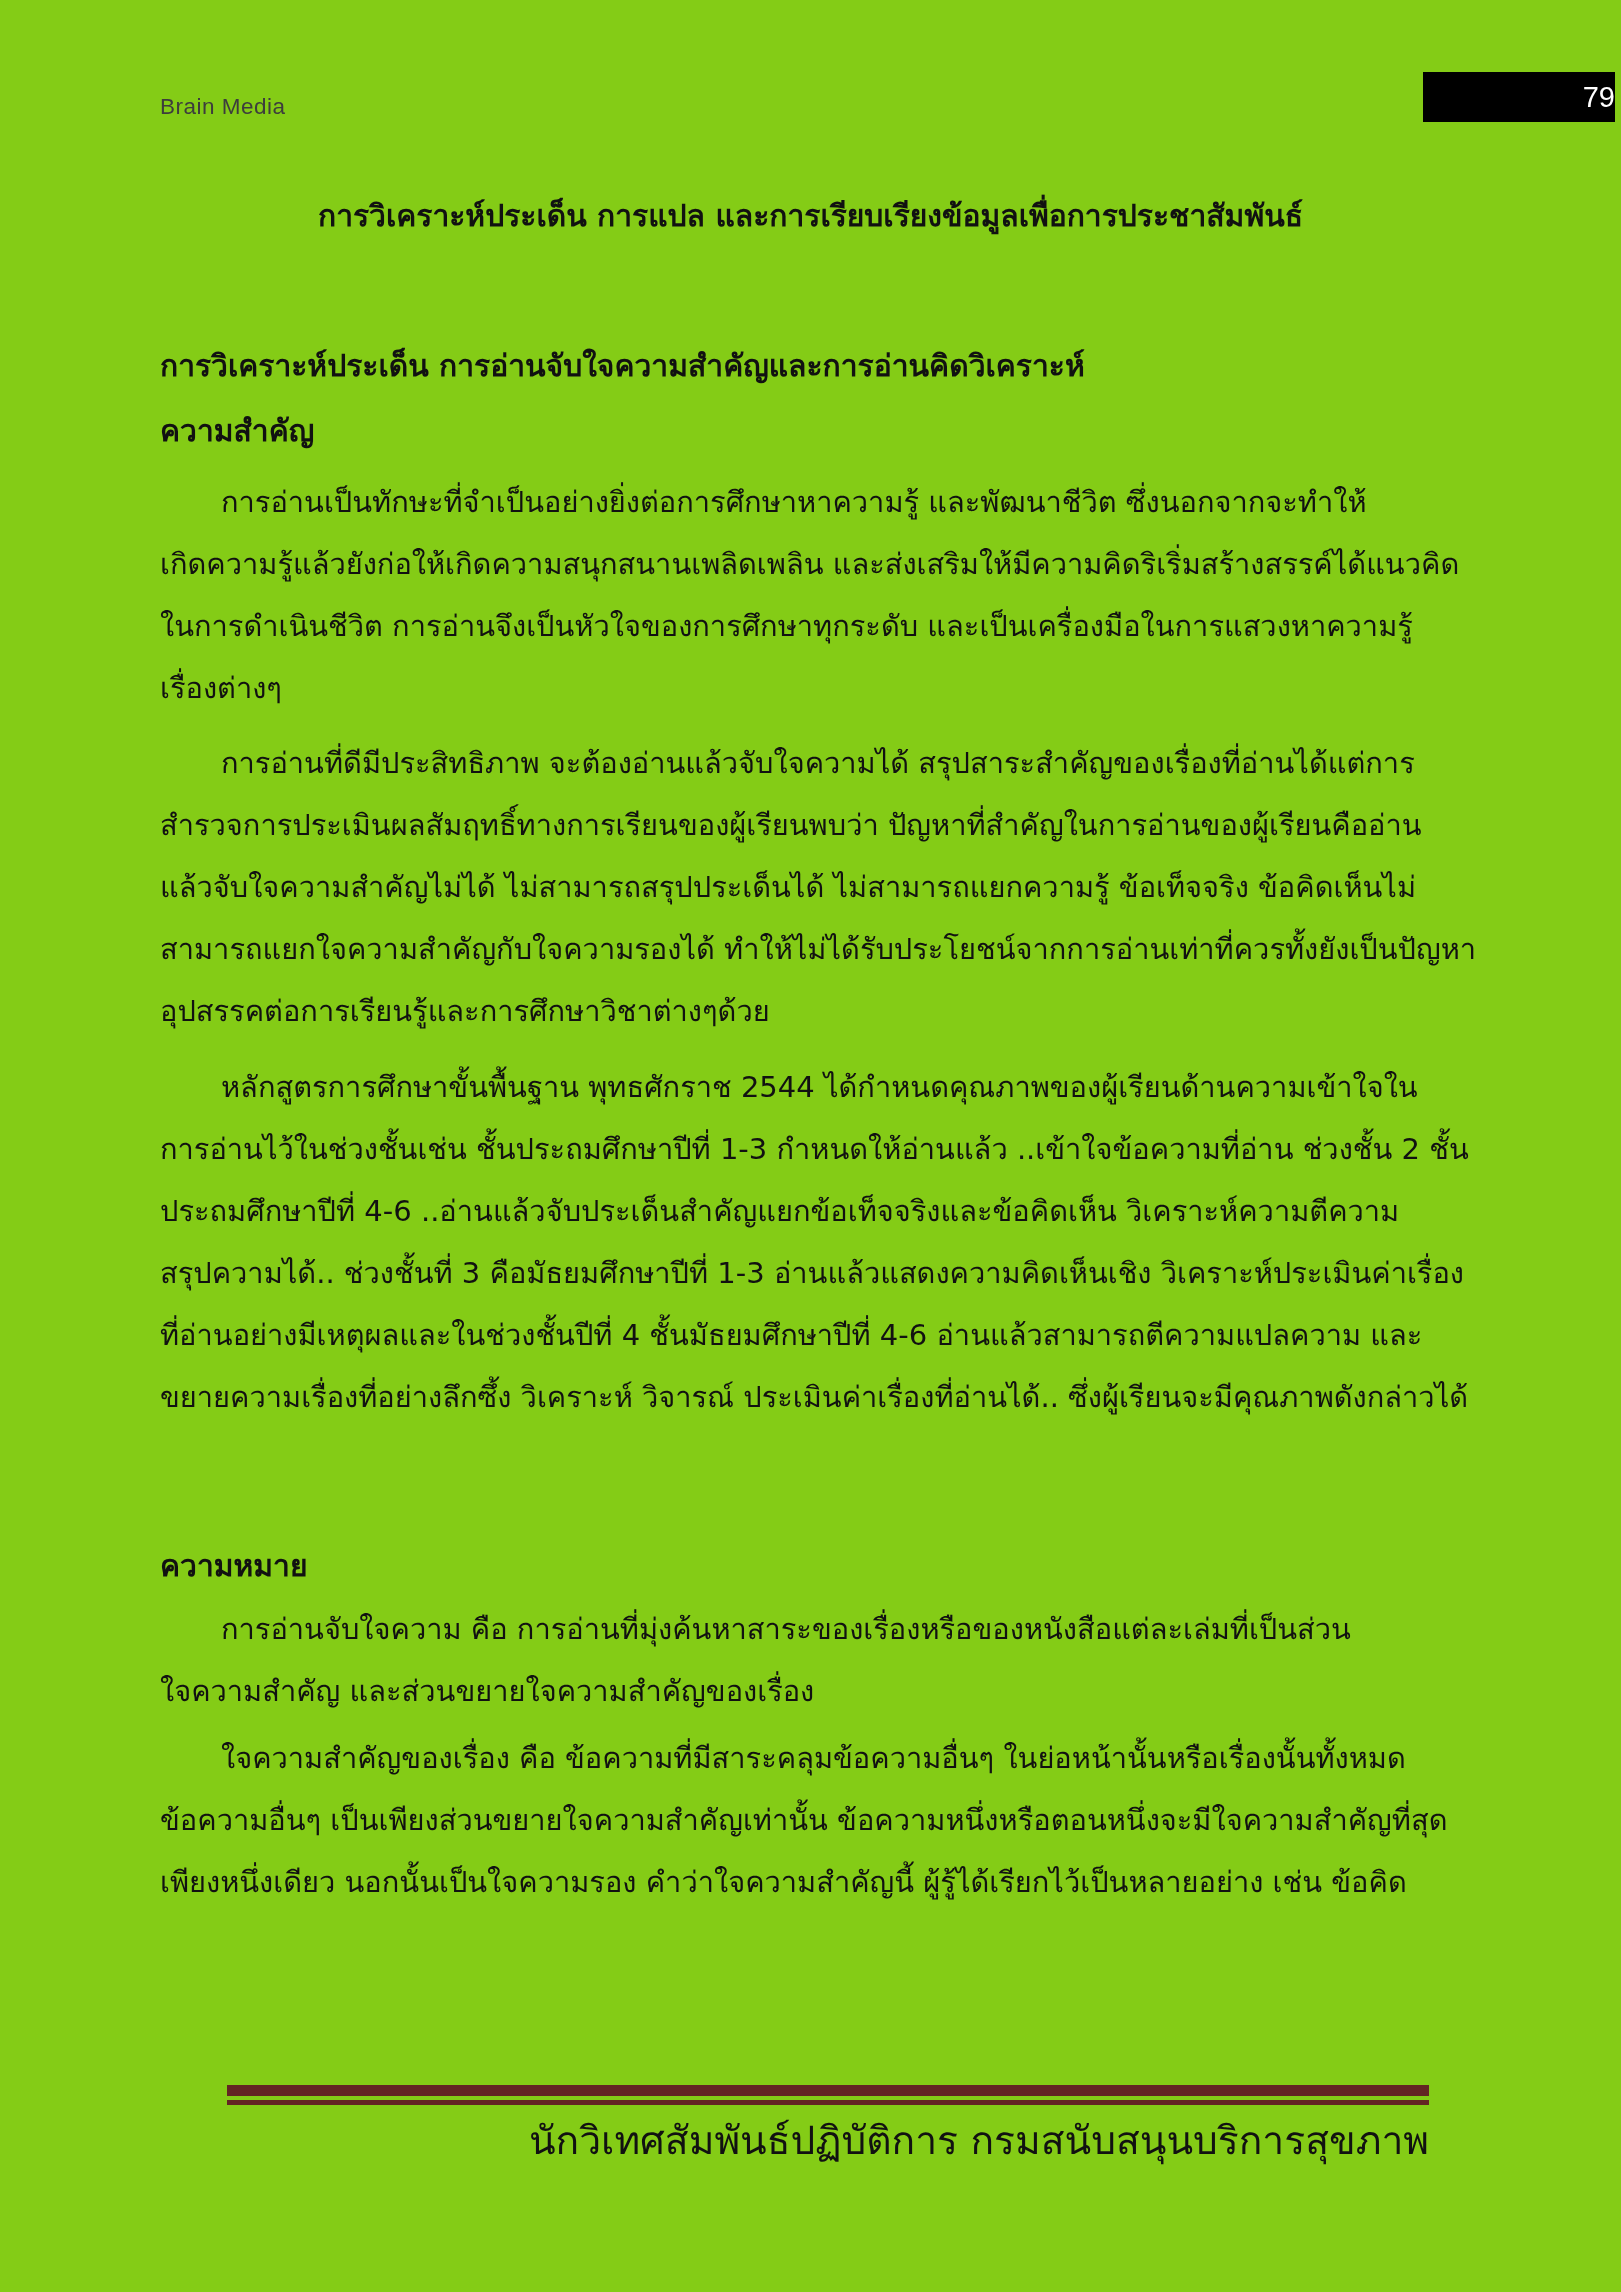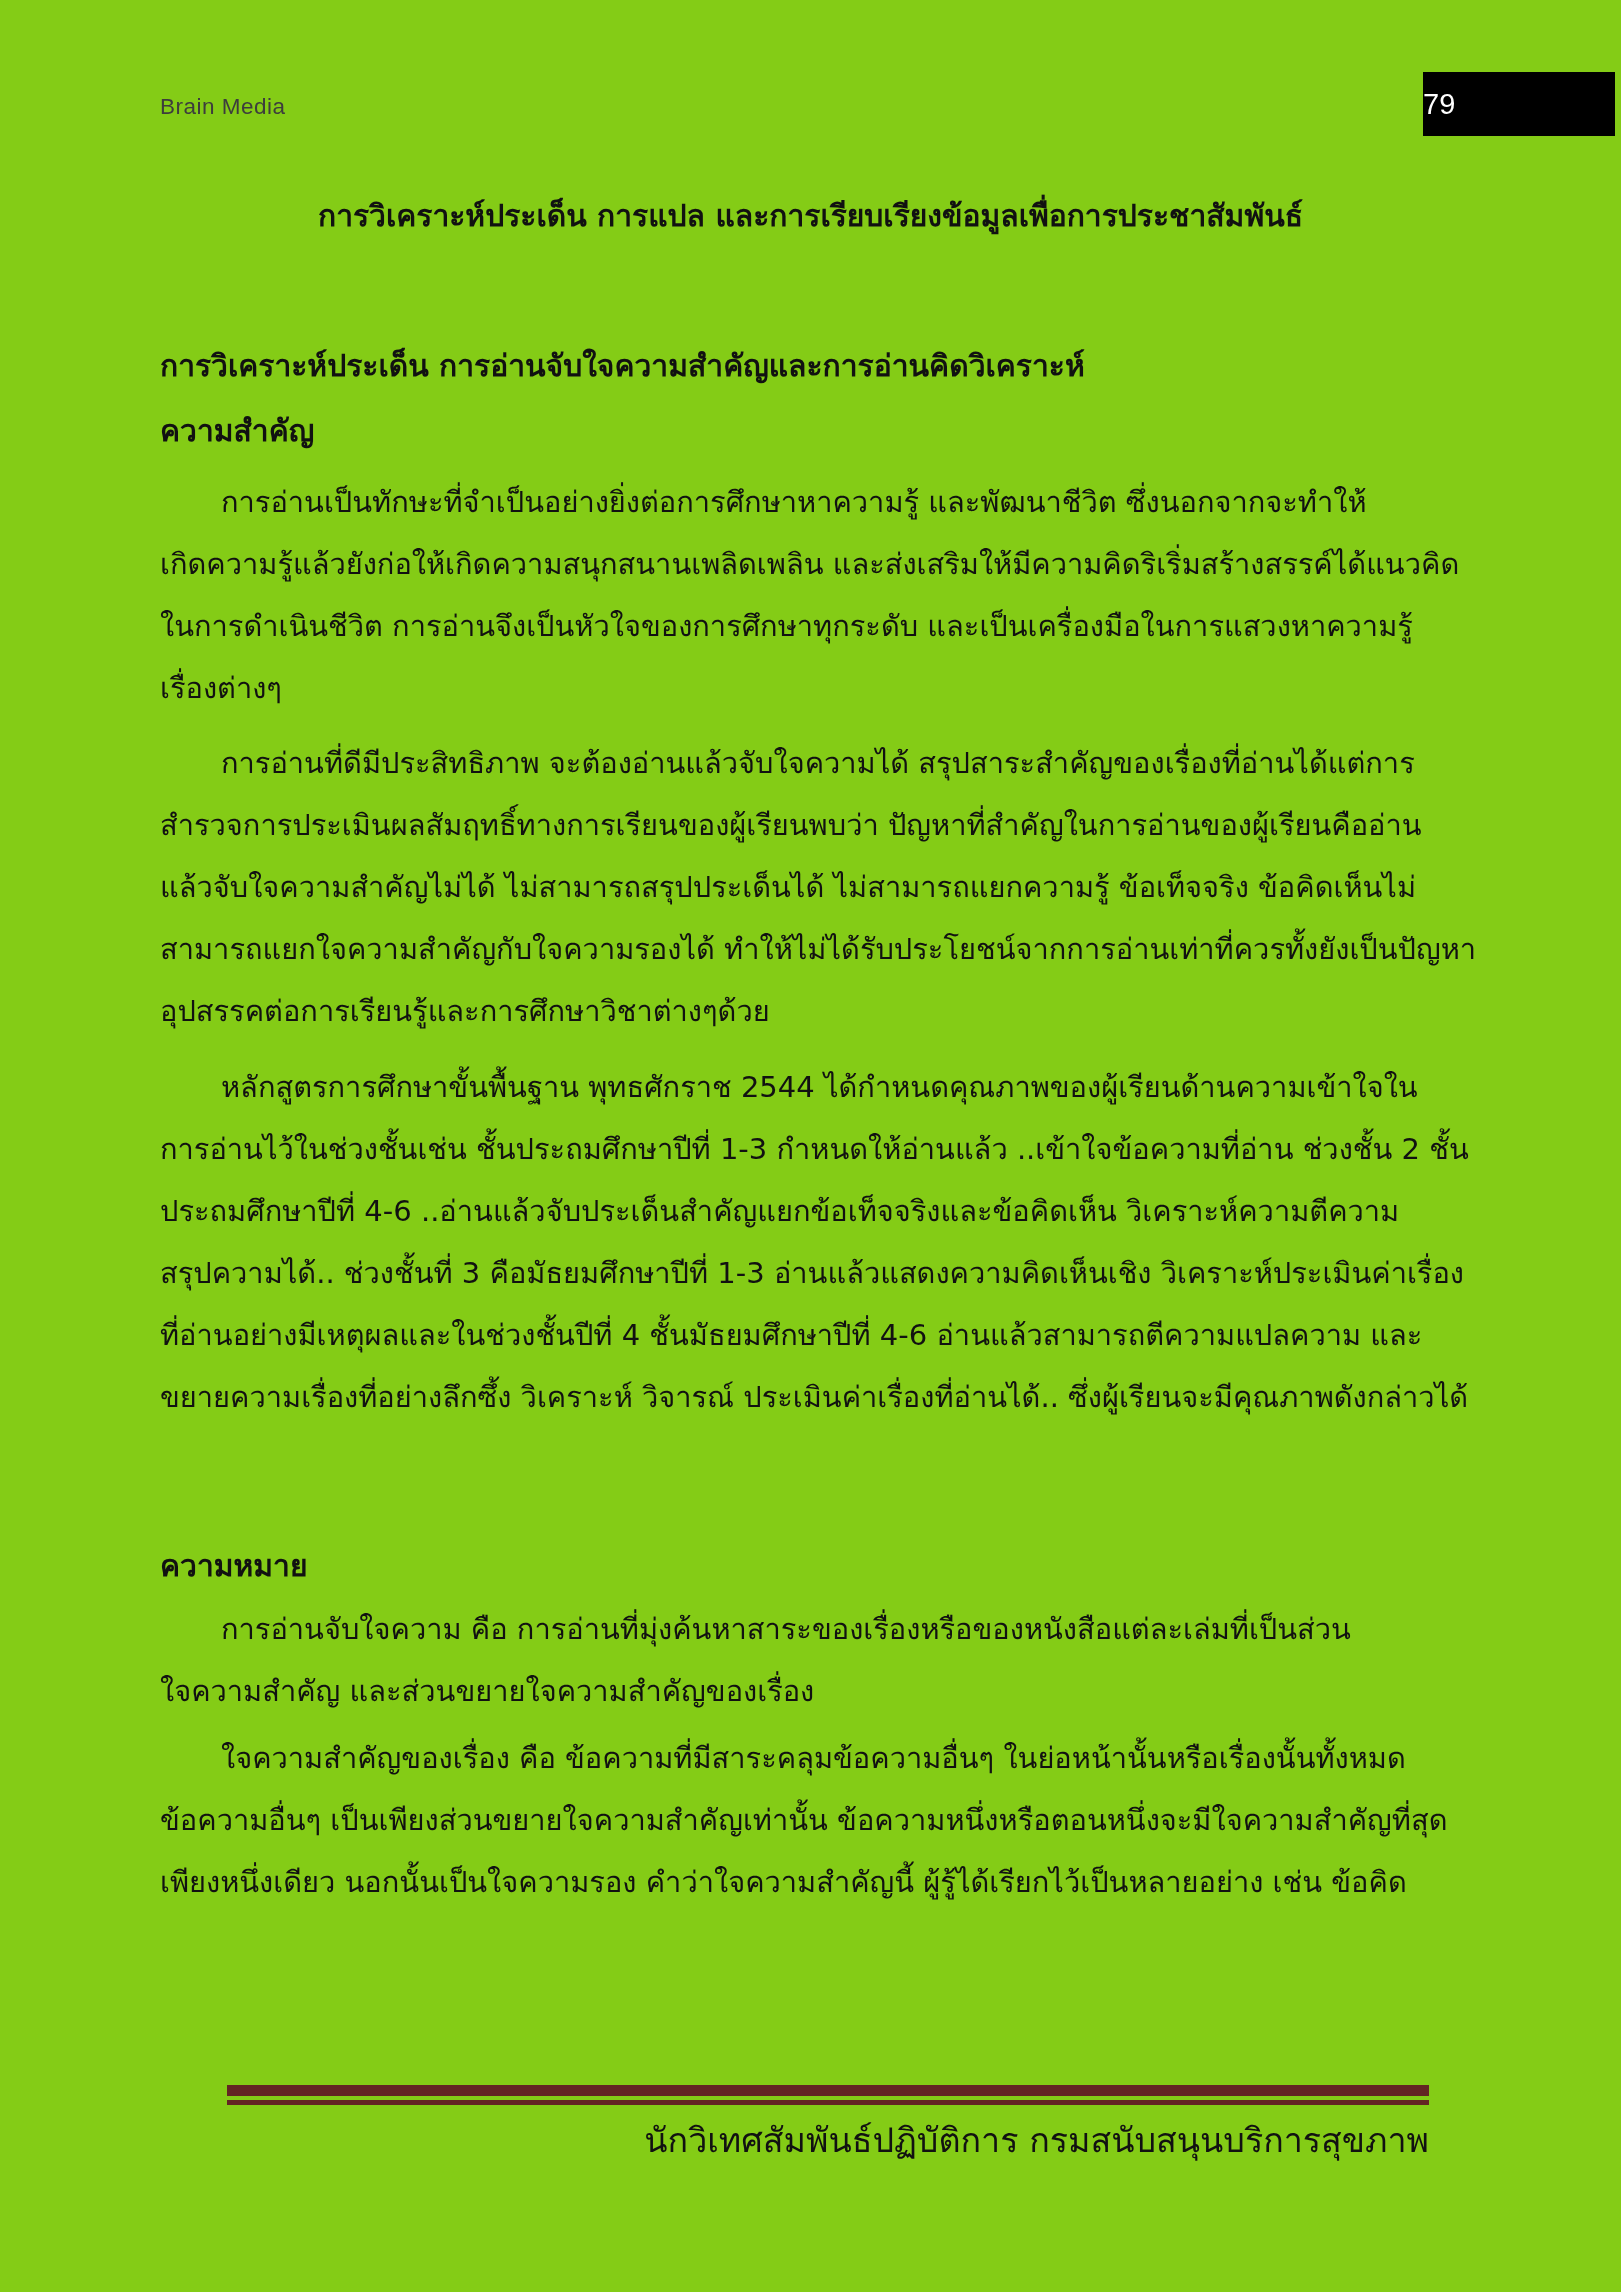--- a/index.html
+++ b/index.html
@@ -21,25 +21,25 @@
     font-family: "Liberation Sans", sans-serif;
     font-size: 22.5px;
     color: #3d3d3d;
     letter-spacing: 0.5px;
   }
   .page-number-box {
     position: absolute;
     left: 1423px;
     top: 72px;
     width: 192px;
-    height: 64px;
+    height: 50px;
     background: #000000;
     display: flex;
     align-items: center;
-    justify-content: flex-start;
+    justify-content: flex-end;
   }
   .page-number-box span {
     color: #ffffff;
     font-family: "Liberation Sans", sans-serif;
     font-size: 29px;
   }
 
   
   .doc-title {
     position: absolute;
@@ -84,21 +84,21 @@
     top: 2085px;
     width: 1202px;
   }
   .footer-rule .bar-thick { height: 10.8px; }
   .footer-rule .bar-gap { height: 3.9px; background: transparent; }
   .footer-rule .bar-thin { height: 4.9px; }
   .footer-credit {
     position: absolute;
     top: 2113px;
     right: 192px;
-    font-size: 34px;
+    font-size: 39px;
     line-height: 55px;
     white-space: nowrap;
     text-align: right;
   }
 </style>
 </head>
 <body>
 
 <div class="page">
 

